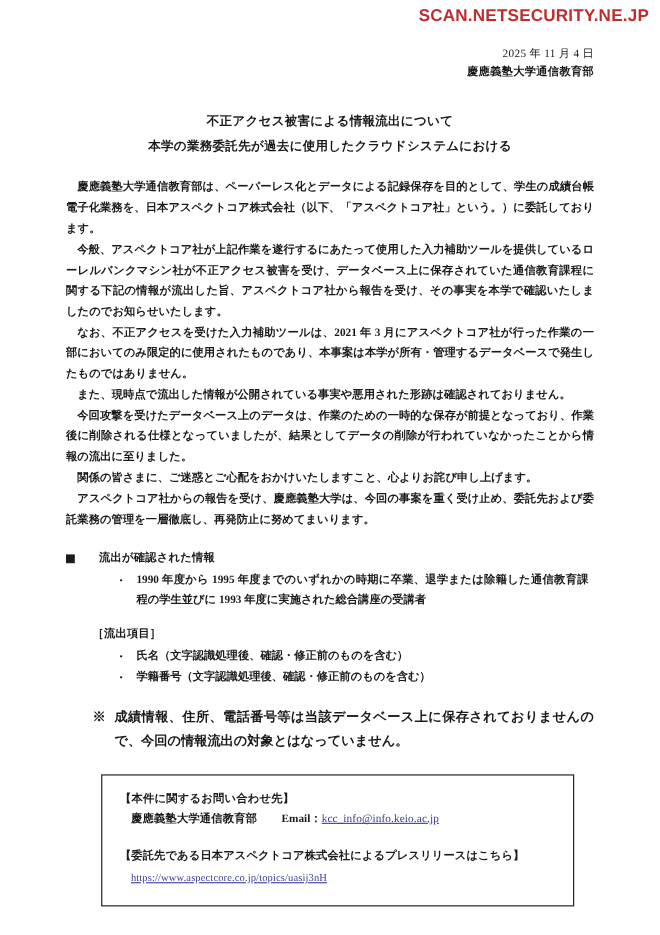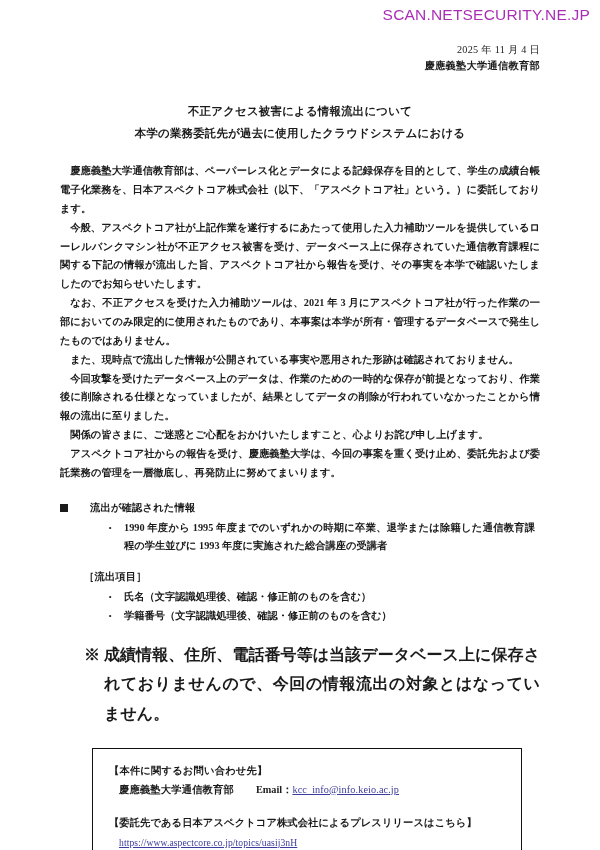--- a/index.html
+++ b/index.html
@@ -18,22 +18,22 @@
   }
 
   
   .watermark {
     position: absolute;
     top: 6px;
     right: 10px;
     font-family: "Liberation Sans", "DejaVu Sans", sans-serif;
     font-size: 15.5px;
     letter-spacing: 0.2px;
-    color: #a21caf;
-    font-weight: 400;
+    color: #b91c1c;
+    font-weight: 700;
     opacity: 0.92;
     white-space: nowrap;
   }
 
   
   .page {
     position: absolute;
     left: 0;
     top: 0;
     width: 600px;
@@ -128,21 +128,21 @@
     top: -1px;
     font-size: 13px;
     line-height: 1.5;
   }
 
   .note {
     margin-top: 14px;
     margin-left: 24px;
     padding-left: 20px;
     position: relative;
-    font-size: 16px;
+    font-size: 12px;
     line-height: 1.84;
     font-weight: 700;
     text-align: justify;
     text-justify: inter-character;
   }
   .note::before {
     content: "\203B";
     position: absolute;
     left: 0;
     top: 0;

